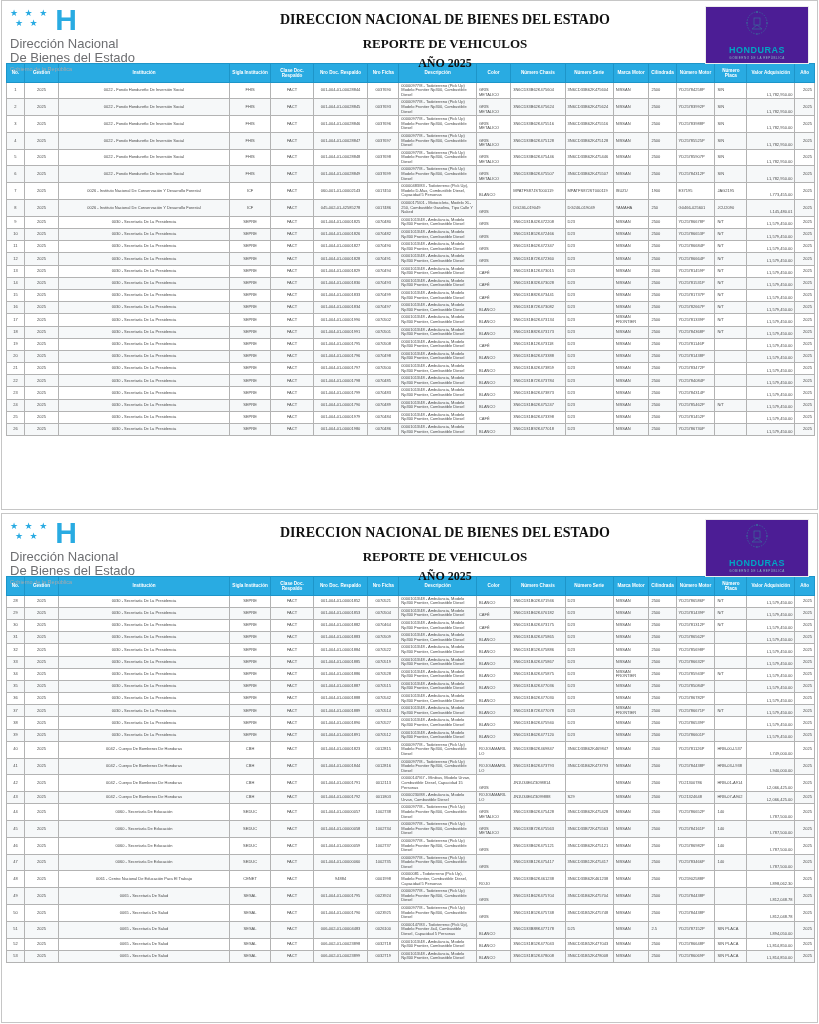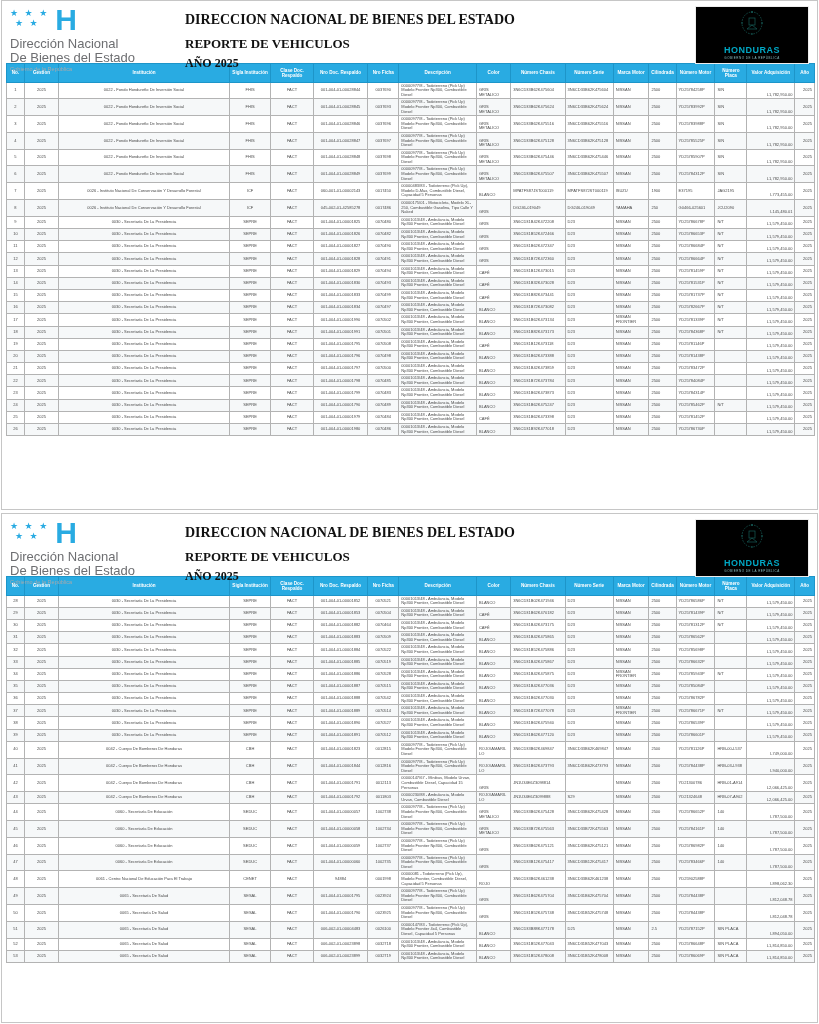--- a/index.html
+++ b/index.html
@@ -7,25 +7,25 @@
   .sheet { width:819px; }
   .page { width:817px; height:510px; margin:0 auto 3px; background:#ffffff; border:1px solid #c6c6c6; position:relative; overflow:hidden; }
   .page-header { display:flex; align-items:flex-start; padding:5px 8px 2px 8px; height:60px; }
   .brand-left { width:175px; }
   .brand-top { display:flex; align-items:flex-start; }
   .stars { color:#29abe2; font-size:9px; line-height:1.1; letter-spacing:2px; padding-top:3px; }
   .stars div:last-child { padding-left:5px; }
   .big-h { color:#29abe2; font-size:30px; font-weight:bold; line-height:0.95; margin-left:6px; font-family:"Liberation Sans", sans-serif; }
   .brand-name { font-size:13px; font-weight:normal; color:#6d6e71; line-height:1.1; margin-top:2px; }
   .brand-sub { font-size:5.5px; color:#a7a9ac; margin-top:1px; }
-  .doc-title { flex:1; text-align:left; font-family:"Liberation Serif", serif; font-weight:bold; color:#111; padding-top:6px; }
+  .doc-title { flex:1; text-align:center; font-family:"Liberation Serif", serif; font-weight:bold; color:#111; padding-top:6px; }
   .doc-title .t1 { font-size:14px; }
   .doc-title .t2 { font-size:13px; margin-top:8px; }
   .doc-title .t3 { font-size:12px; margin-top:4px; }
-  .brand-right { width:114px; background:#000000; border:1px solid #ededed; text-align:center; padding:2px 0 3px; }
+  .brand-right { width:104px; background:#4c1d95; border:1px solid #ededed; text-align:center; padding:2px 0 3px; }
   .seal { opacity:0.55; }
   .country { color:#00a7c4; font-weight:bold; font-size:9px; letter-spacing:0.5px; }
   .country-sub { color:#8abfc4; font-size:3px; letter-spacing:0.5px; margin-top:1px; }
   table.veh { width:809px; margin:2px 4px 0; border-collapse:collapse; table-layout:fixed; }
   table.veh th { background:#29abe2; color:#ffffff; font-size:4.6px; font-weight:bold; padding:3.5px 1px; border:0.5px solid #1d95c9; text-align:center; line-height:1.15; word-wrap:break-word; }
   table.veh td { font-size:4px; color:#4a4a4a; border:0.5px solid #b3b3b3; padding:1px 2px; line-height:1.15; text-align:center; word-wrap:break-word; overflow:hidden; vertical-align:middle; }
   table.veh tr:nth-child(even) td { background:#f6f8f9; }
   table.veh td:nth-child(8), table.veh td:nth-child(9), table.veh td:nth-child(10),
   table.veh td:nth-child(11), table.veh td:nth-child(12), table.veh td:nth-child(13),
   table.veh td:nth-child(14), table.veh td:nth-child(15) { text-align:left; }

